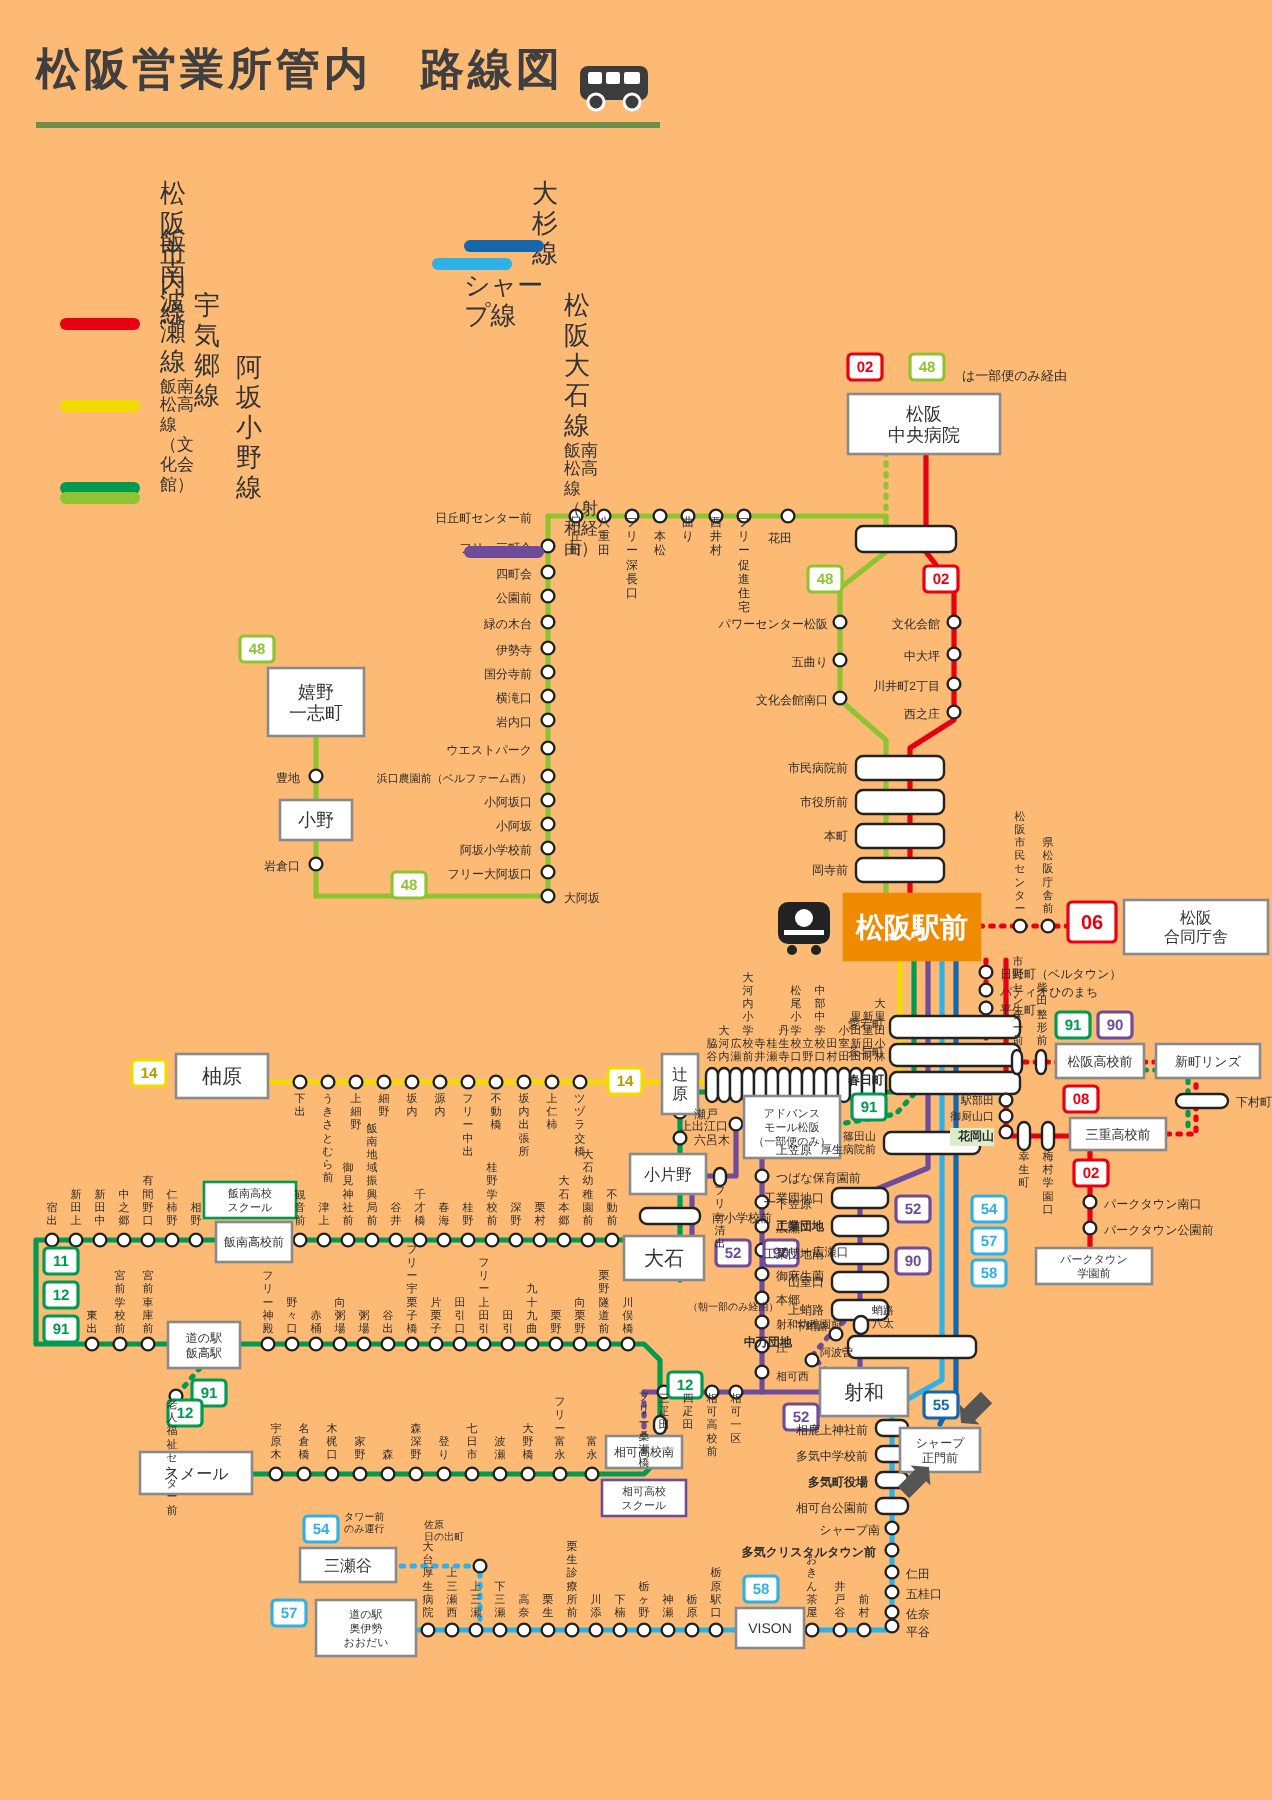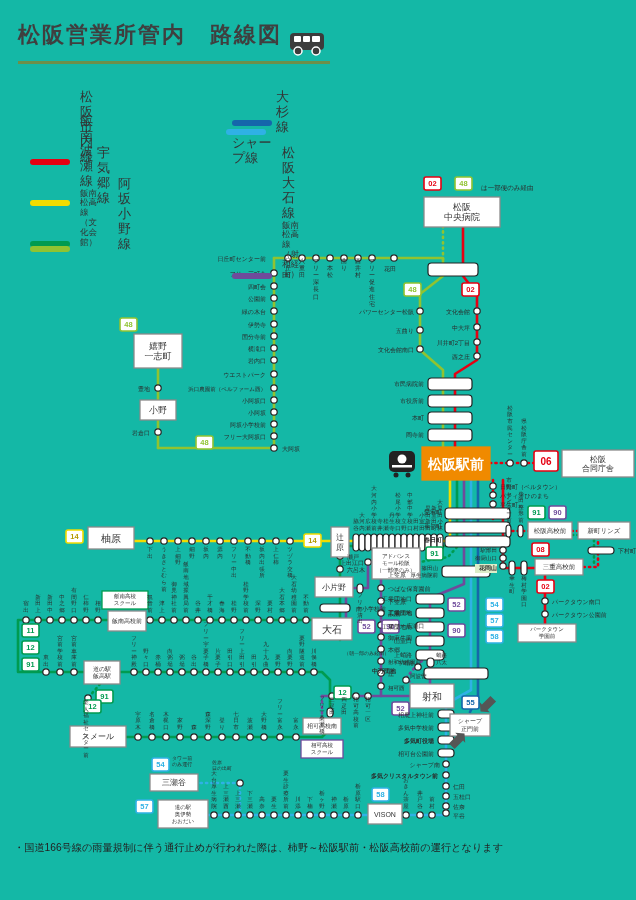--- a/index.html
+++ b/index.html
@@ -1,16 +1,16 @@
 <!DOCTYPE html>
 <html><head>
 <meta charset="utf-8">
 <style>
   html,body{margin:0;padding:0;background:#e8e8e8;}
-  .page{position:relative;width:636px;height:900px;background:#14b8a6;
+  .page{position:relative;width:636px;height:900px;background:#fdba74;
         font-family:"Liberation Sans","DejaVu Sans",sans-serif;overflow:hidden;margin:0 auto;}
   .hdr-title{position:absolute;left:18px;top:20px;font-size:22px;font-weight:bold;
              color:#3f3f3f;letter-spacing:2px;z-index:3;}
   .hdr-underline{position:absolute;left:18px;top:61px;width:312px;height:3px;background:#6d8f49;z-index:3;}
   .bus-icon{position:absolute;left:288px;top:30px;z-index:3;}
   #legend{position:absolute;left:0;top:0;z-index:3;}
   .lg-item{position:absolute;display:flex;align-items:flex-end;gap:10px;}
   .lg-swatch{width:40px;height:6px;border-radius:3px;margin-top:6px;flex:0 0 auto;}
   .lg-text{font-size:13px;color:#333;line-height:1.15;}
   .lg-sub{font-size:8.5px;color:#333;}
@@ -42,21 +42,21 @@
         <div class="lg-text">飯南波瀬線<div class="lg-sub">飯南松高線（文化会館）</div></div>
       </div>
       <div class="lg-item" style="left: 30px; top: 146px; gap: 27px;">
         <div class="lg-swatch" style="background: rgb(242, 220, 0);"></div>
         <div class="lg-text">宇気郷線</div>
       </div>
       <div class="lg-item" style="left: 30px; top: 177px; gap: 48px;">
         <div class="lg-swatch" style="background: rgb(144, 195, 49);"></div>
         <div class="lg-text">阿坂小野線</div>
       </div>
-      <div class="lg-item" style="left: 226px; top: 90px;">
+      <div class="lg-item" style="left: 216px; top: 90px;">
         <div class="lg-swatch" style="background: rgb(47, 177, 229);"></div>
         <div class="lg-text">大杉線</div>
       </div>
       <div class="lg-item" style="left: 232px; top: 114px; flex-direction: column;">
         <div class="lg-swatch" style="background: rgb(21, 102, 171);"></div>
         <div class="lg-text">シャープ線</div>
       </div>
       <div class="lg-item" style="left: 232px; top: 146px;">
         <div class="lg-swatch" style="background: rgb(111, 75, 155);"></div>
         <div class="lg-text">松阪大石線<div class="lg-sub">飯南松高線（射和経由）</div></div>
@@ -711,15 +711,14 @@
       </g>
       <g transform="translate(389,451)">
         <rect x="0" y="0" width="26" height="21" rx="5" fill="#222"></rect>
         <circle cx="13" cy="8" r="4.5" fill="#fff"></circle>
         <rect x="3" y="14" width="20" height="2.5" fill="#fff"></rect>
         <circle cx="7" cy="24" r="2.5" fill="#222"></circle>
         <circle cx="19" cy="24" r="2.5" fill="#222"></circle>
       </g>
     </svg>
   <div id="notes">
-    <div class="note-line">・国道166号線の雨量規制に伴う通行止めが行われた際は、柿野～松阪駅前・松阪高校前の運行となります</div>
   </div>
 </div>
 
 </body></html>

